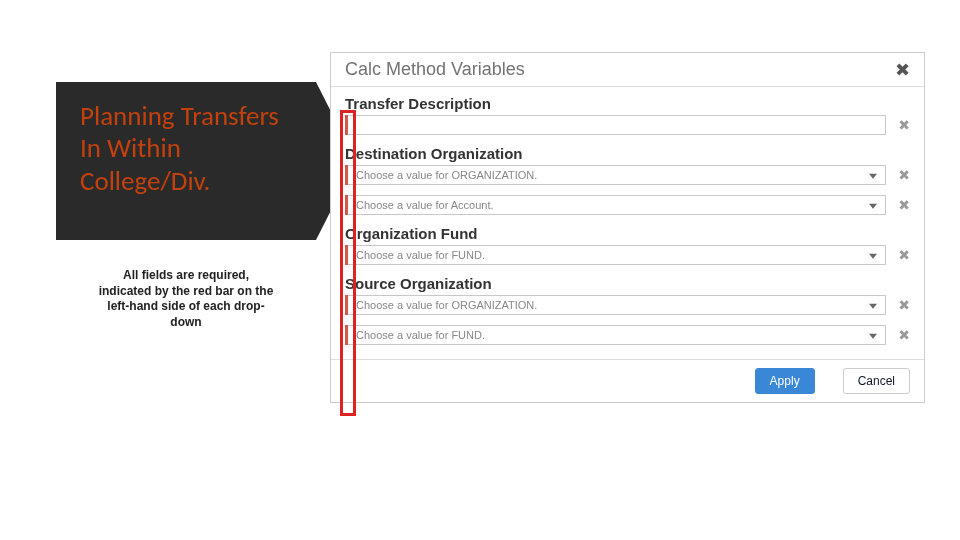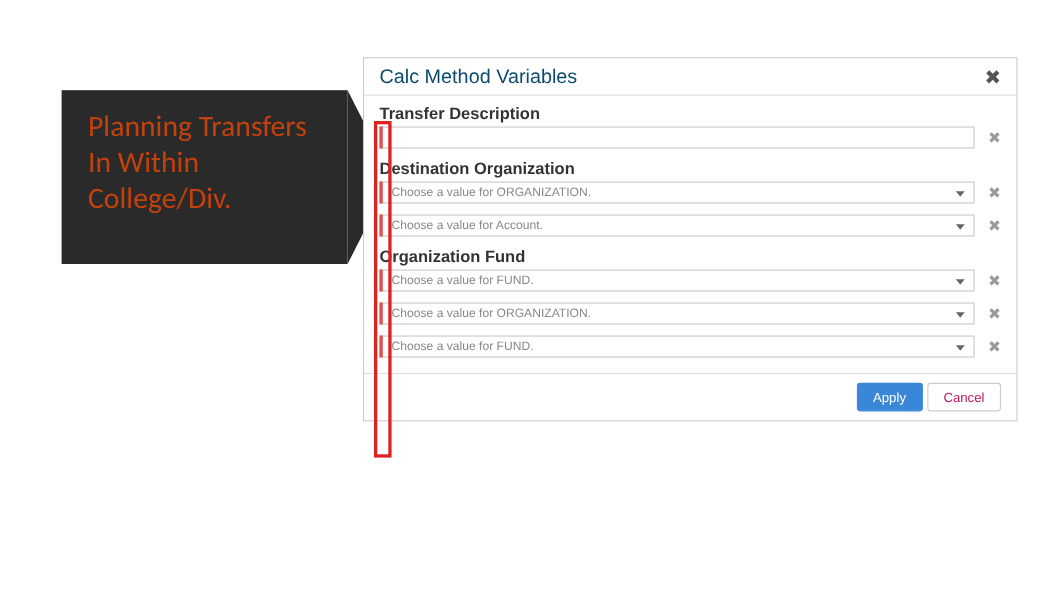--- a/index.html
+++ b/index.html
@@ -59,21 +59,21 @@
   }
   .modal-header {
     display: flex;
     align-items: center;
     justify-content: space-between;
     padding: 6px 10px 6px 14px;
     border-bottom: 1px solid #ddd;
   }
   .modal-title {
     font-size: 18px;
-    color: #0c4a6e;
+    color: #737373;
     font-family: "Calibri Light", "Segoe UI Light", Arial, sans-serif;
   }
   .close-x {
     font-size: 18px;
     color: #555;
     cursor: pointer;
     padding: 0 4px;
     line-height: 1;
   }
   .modal-body {
@@ -131,55 +131,56 @@
     cursor: pointer;
     line-height: 1;
     width: 12px;
     text-align: center;
   }
   .modal-footer {
     border-top: 1px solid #ddd;
     padding: 8px 14px;
     display: flex;
     justify-content: flex-end;
-    gap: 4px;
+    gap: 28px;
   }
   .btn {
     font-size: 12px;
     padding: 5px 14px;
     border-radius: 3px;
     cursor: pointer;
     border: 1px solid transparent;
     line-height: 1.2;
   }
   .btn-primary {
     background: #3a87d8;
     color: #fff;
     border-color: #3a87d8;
   }
   .btn-default {
     background: #fff;
-    color: #be185d;
+    color: #0f172a;
     border-color: #ccc;
   }
 
   
   .red-highlight {
     position: absolute;
     border: 3px solid #d22;
     pointer-events: none;
   }
 </style>
 </head>
 <body>
 
 <div class="stage">
 
   <div class="chevron-block"></div>
   <div class="chevron-text">Planning Transfers In Within College/Div.</div>
+  <div class="caption">All fields are required, indicated by the red bar on the left-hand side of each drop-down</div>
 
   <div class="modal">
     <div class="modal-header">
       <div class="modal-title">Calc Method Variables</div>
       <div class="close-x">✖</div>
     </div>
     <div class="modal-body">
 
       <div class="field">
         <span class="field-label">Transfer Description</span>
@@ -217,20 +218,21 @@
         <div class="field-row">
           <div class="select-wrap">
             <span class="placeholder">Choose a value for FUND.</span>
             <span class="caret"></span>
           </div>
           <div class="clear-x">✖</div>
         </div>
       </div>
 
       <div class="field">
+        <span class="field-label">Source Organization</span>
         <div class="field-row">
           <div class="select-wrap">
             <span class="placeholder">Choose a value for ORGANIZATION.</span>
             <span class="caret"></span>
           </div>
           <div class="clear-x">✖</div>
         </div>
       </div>
 
       <div class="field">

